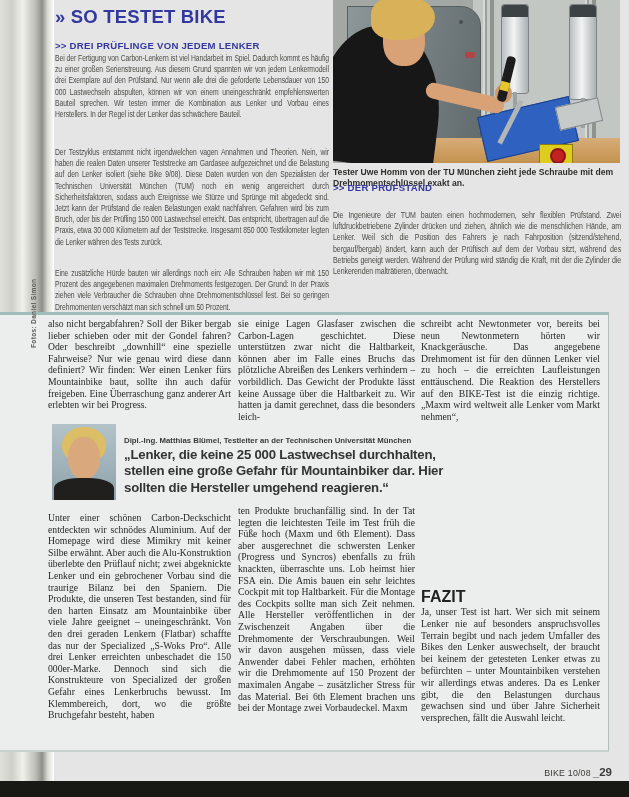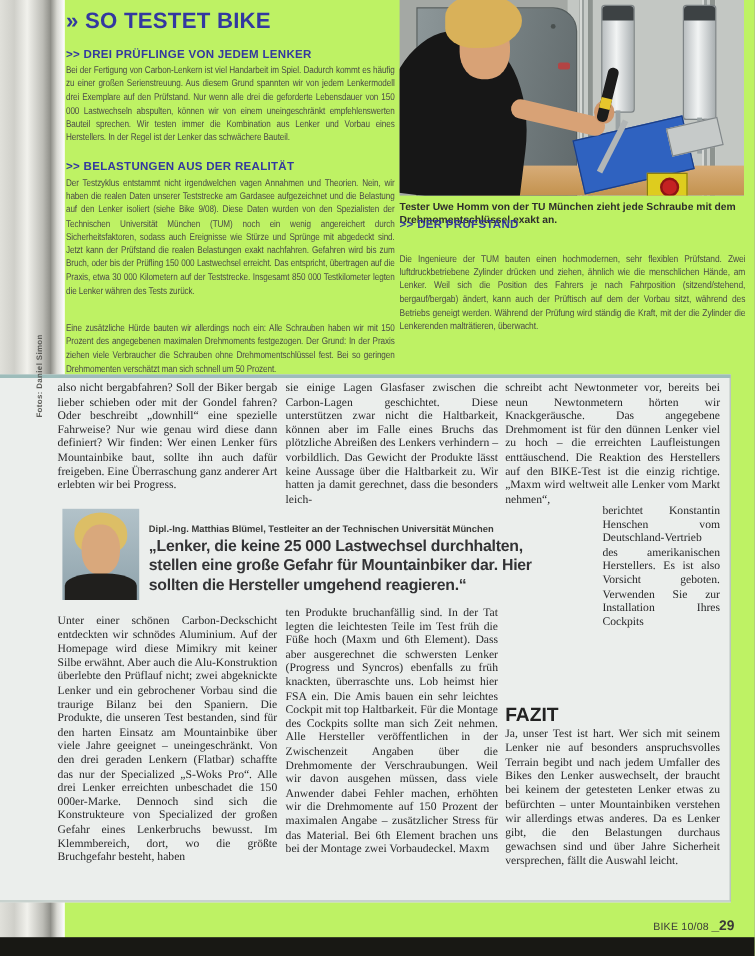--- a/index.html
+++ b/index.html
@@ -1,16 +1,16 @@
 <!DOCTYPE html>
 <html><head>
 <meta charset="utf-8">
 <style>
   html,body{margin:0;padding:0;background:#9a9a94;}
-  #scan{position:relative;width:629px;height:797px;background:#bef264;overflow:hidden;
+  #scan{position:relative;width:629px;height:797px;background:#e5e5e5;overflow:hidden;
         font-family:"Liberation Sans",sans-serif;}
   .abs{position:absolute;}
 
   
   #binding{left:0;top:0;width:54px;height:782px;
     background:linear-gradient(90deg,#e0e0da 0%,#cfcfc9 22%,#f1f1ec 42%,#bcbcb6 66%,#8f8f89 78%,#d8d8d2 88%,#ffffff 100%);}
   #scan-bottom{left:0;top:781px;width:629px;height:16px;background:#181814;}
 
   
   #title{left:55px;top:6px;font-size:18.5px;font-weight:800;letter-spacing:.2px;color:#3338a0;}
@@ -94,21 +94,20 @@
 
 <div id="scan">
 
   <div class="abs" id="binding"></div>
 
   <div class="abs" id="title">» SO TESTET BIKE</div>
 
   <div class="abs bluehead" style="left:55px;top:40px;">&gt;&gt; DREI PRÜFLINGE VON JEDEM LENKER</div>
   <div class="abs introtxt" style="left:55px;top:53px;">Bei der Fertigung von Carbon-Lenkern ist viel Handarbeit im Spiel. Dadurch kommt es häufig zu einer großen Serienstreuung. Aus diesem Grund spannten wir von jedem Lenkermodell drei Exemplare auf den Prüfstand. Nur wenn alle drei die geforderte Lebensdauer von 150 000 Lastwechseln abspulten, können wir von einem uneingeschränkt empfehlenswerten Bauteil sprechen. Wir testen immer die Kombination aus Lenker und Vorbau eines Herstellers. In der Regel ist der Lenker das schwächere Bauteil.</div>
 
-  <div class="abs bluehead" style="left:55px;top:134px;">&gt;&gt; BELASTUNGEN AUS DER REALITÄT</div>
   <div class="abs introtxt" style="left:55px;top:147px;">Der Testzyklus entstammt nicht irgendwelchen vagen Annahmen und Theorien. Nein, wir haben die realen Daten unserer Teststrecke am Gardasee aufgezeichnet und die Belastung auf den Lenker isoliert (siehe Bike 9/08). Diese Daten wurden von den Spezialisten der Technischen Universität München (TUM) noch ein wenig angereichert durch Sicherheitsfaktoren, sodass auch Ereignisse wie Stürze und Sprünge mit abgedeckt sind. Jetzt kann der Prüfstand die realen Belastungen exakt nachfahren. Gefahren wird bis zum Bruch, oder bis der Prüfling 150 000 Lastwechsel erreicht. Das entspricht, übertragen auf die Praxis, etwa 30 000 Kilometern auf der Teststrecke. Insgesamt 850 000 Testkilometer legten die Lenker währen des Tests zurück.</div>
   <div class="abs introtxt" style="left:55px;top:268px;">Eine zusätzliche Hürde bauten wir allerdings noch ein: Alle Schrauben haben wir mit 150 Prozent des angegebenen maximalen Drehmoments festgezogen. Der Grund: In der Praxis ziehen viele Verbraucher die Schrauben ohne Drehmomentschlüssel fest. Bei so geringen Drehmomenten verschätzt man sich schnell um 50 Prozent.</div>
 
   <div class="abs" id="rigphoto">
     <div class="abs" id="rig-wall"></div>
     <div class="abs" id="rig-door"></div>
     <div class="abs rivet" style="left:126px;top:20px;"></div>
     <div class="abs rivet" style="left:126px;top:92px;"></div>
     <div class="abs" id="rig-handle"></div>
     <div class="abs alucol" style="left:150px;"></div>
@@ -143,21 +142,20 @@
   <div class="abs bluehead" id="pruef-head">&gt;&gt; DER PRÜFSTAND</div>
   <div class="abs" id="pruef-body">Die Ingenieure der TUM bauten einen hochmodernen, sehr flexiblen Prüfstand. Zwei luftdruckbetriebene Zylinder drücken und ziehen, ähnlich wie die menschlichen Hände, am Lenker. Weil sich die Position des Fahrers je nach Fahrposition (sitzend/stehend, bergauf/bergab) ändert, kann auch der Prüftisch auf dem der Vorbau sitzt, während des Betriebs geneigt werden. Während der Prüfung wird ständig die Kraft, mit der die Zylinder die Lenkerenden malträtieren, überwacht.</div>
 
   <div class="abs" id="panel"></div>
 
   <div class="abs serif" id="col1a">also nicht bergabfahren? Soll der Biker bergab lieber schieben oder mit der Gondel fahren? Oder beschreibt „downhill“ eine spezielle Fahrweise? Nur wie genau wird diese dann definiert? Wir finden: Wer einen Lenker fürs Mountainbike baut, sollte ihn auch dafür freigeben. Eine Überraschung ganz anderer Art erlebten wir bei Progress.</div>
   <div class="abs serif" id="col1b">Unter einer schönen Carbon-Deckschicht entdeckten wir schnödes Aluminium. Auf der Homepage wird diese Mimikry mit keiner Silbe erwähnt. Aber auch die Alu-Konstruktion überlebte den Prüflauf nicht; zwei abgeknickte Lenker und ein gebrochener Vorbau sind die traurige Bilanz bei den Spaniern. Die Produkte, die unseren Test bestanden, sind für den harten Einsatz am Mountainbike über viele Jahre geeignet – uneingeschränkt. Von den drei geraden Lenkern (Flatbar) schaffte das nur der Specialized „S-Woks Pro“. Alle drei Lenker erreichten unbeschadet die 150 000er-Marke. Dennoch sind sich die Konstrukteure von Specialized der großen Gefahr eines Lenkerbruchs bewusst. Im Klemmbereich, dort, wo die größte Bruchgefahr besteht, haben</div>
   <div class="abs serif" id="col2a">sie einige Lagen Glasfaser zwischen die Carbon-Lagen geschichtet. Diese unterstützen zwar nicht die Haltbarkeit, können aber im Falle eines Bruchs das plötzliche Abreißen des Lenkers verhindern – vorbildlich. Das Gewicht der Produkte lässt keine Aussage über die Haltbarkeit zu. Wir hatten ja damit gerechnet, dass die besonders leich-</div>
   <div class="abs serif" id="col2b">ten Produkte bruchanfällig sind. In der Tat legten die leichtesten Teile im Test früh die Füße hoch (Maxm und 6th Element). Dass aber ausgerechnet die schwersten Lenker (Progress und Syncros) ebenfalls zu früh knackten, überraschte uns. Lob heimst hier FSA ein. Die Amis bauen ein sehr leichtes Cockpit mit top Haltbarkeit. Für die Montage des Cockpits sollte man sich Zeit nehmen. Alle Hersteller veröffentlichen in der Zwischenzeit Angaben über die Drehmomente der Verschraubungen. Weil wir davon ausgehen müssen, dass viele Anwender dabei Fehler machen, erhöhten wir die Drehmomente auf 150 Prozent der maximalen Angabe – zusätzlicher Stress für das Material. Bei 6th Element brachen uns bei der Montage zwei Vorbaudeckel. Maxm</div>
   <div class="abs serif" id="col3a">schreibt acht Newtonmeter vor, bereits bei neun Newtonmetern hörten wir Knackgeräusche. Das angegebene Drehmoment ist für den dünnen Lenker viel zu hoch – die erreichten Laufleistungen enttäuschend. Die Reaktion des Herstellers auf den BIKE-Test ist die einzig richtige. „Maxm wird weltweit alle Lenker vom Markt nehmen“,</div>
-  <div class="abs serif" id="col3n">berichtet Konstantin Henschen vom Deutschland-Vertrieb des amerikanischen Herstellers. Es ist also Vorsicht geboten. Verwenden Sie zur Installation Ihres Cockpits</div>
 
   <div class="abs" id="portrait">
     <div class="abs" id="p-hair"></div>
     <div class="abs" id="p-face"></div>
     <div class="abs" id="p-shirt"></div>
   </div>
   <div class="abs" id="quote-att">Dipl.-Ing. Matthias Blümel, Testleiter an der Technischen Universität München</div>
   <div class="abs" id="quote-text">„Lenker, die keine 25 000 Lastwechsel durchhalten, stellen eine große Gefahr für Mountainbiker dar. Hier sollten die Hersteller umgehend reagieren.“</div>
 
   <div class="abs" id="fazit-h">FAZIT</div>

